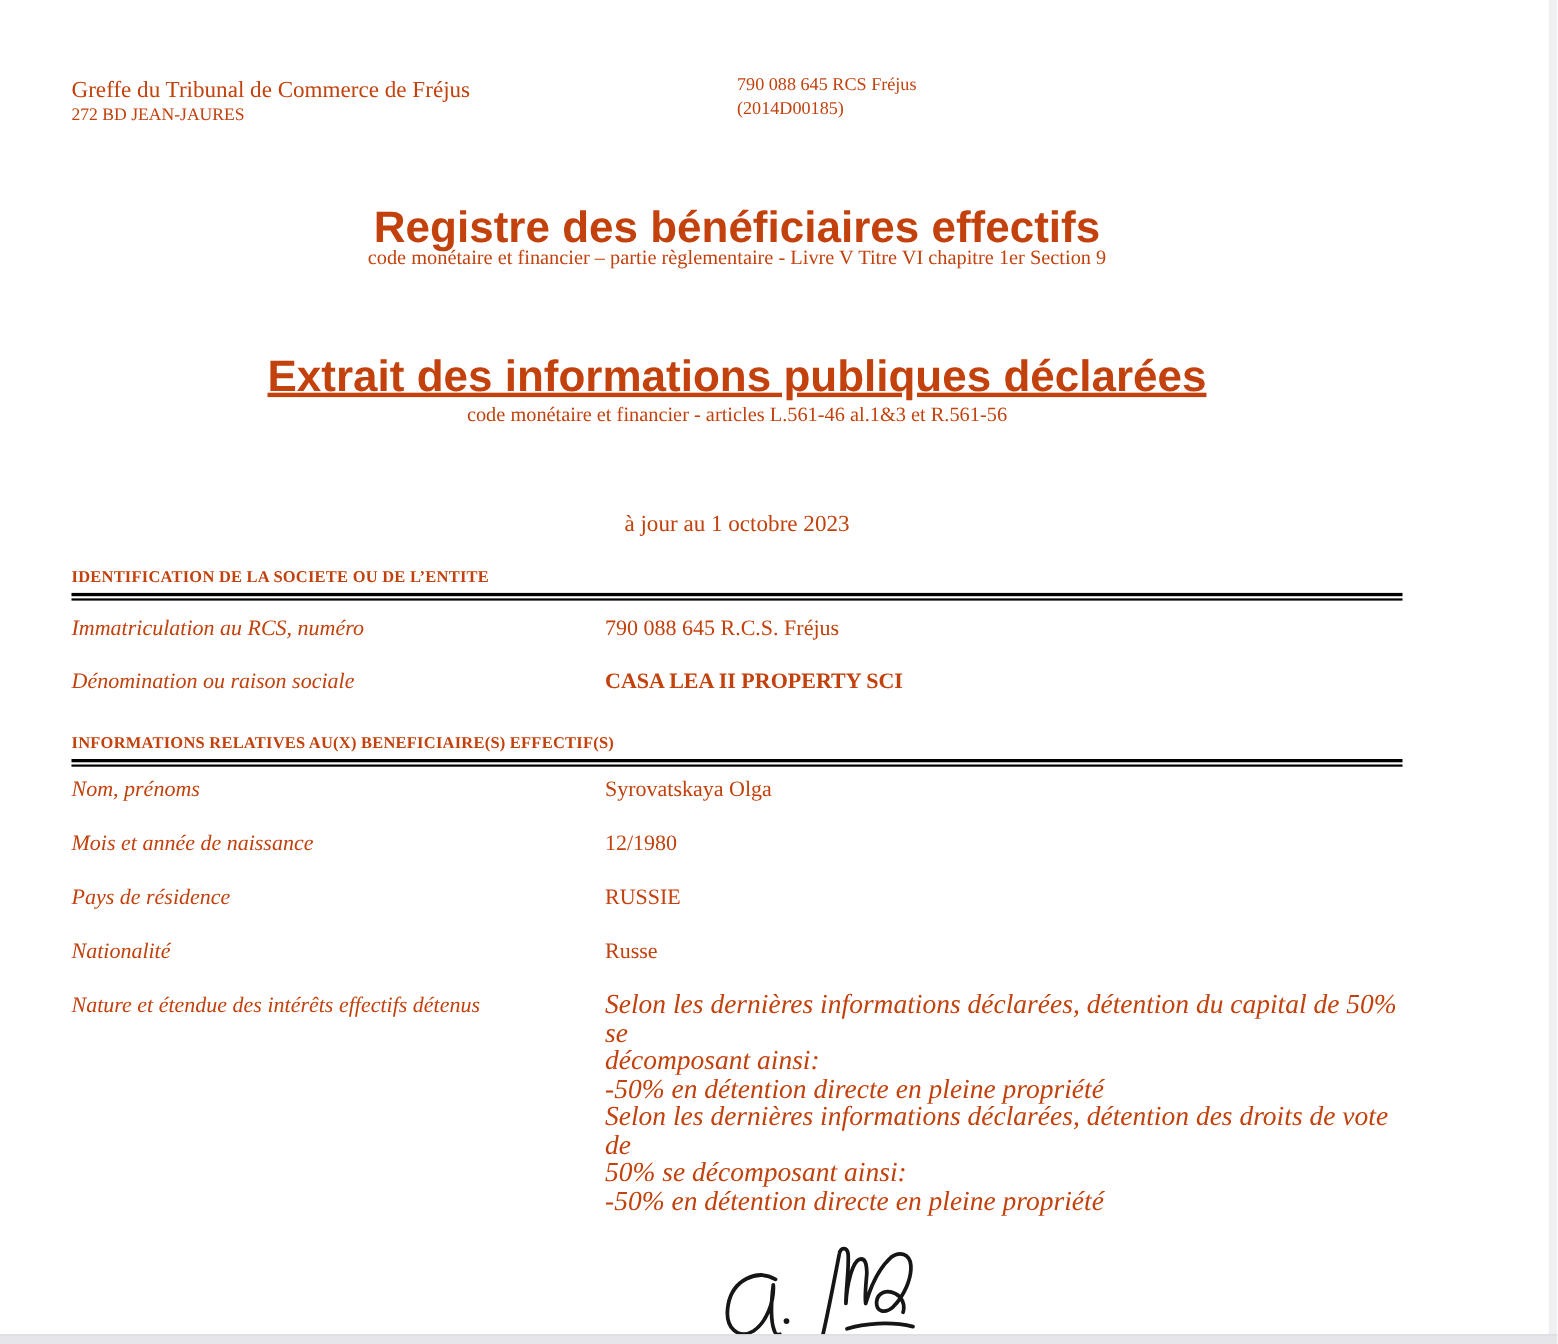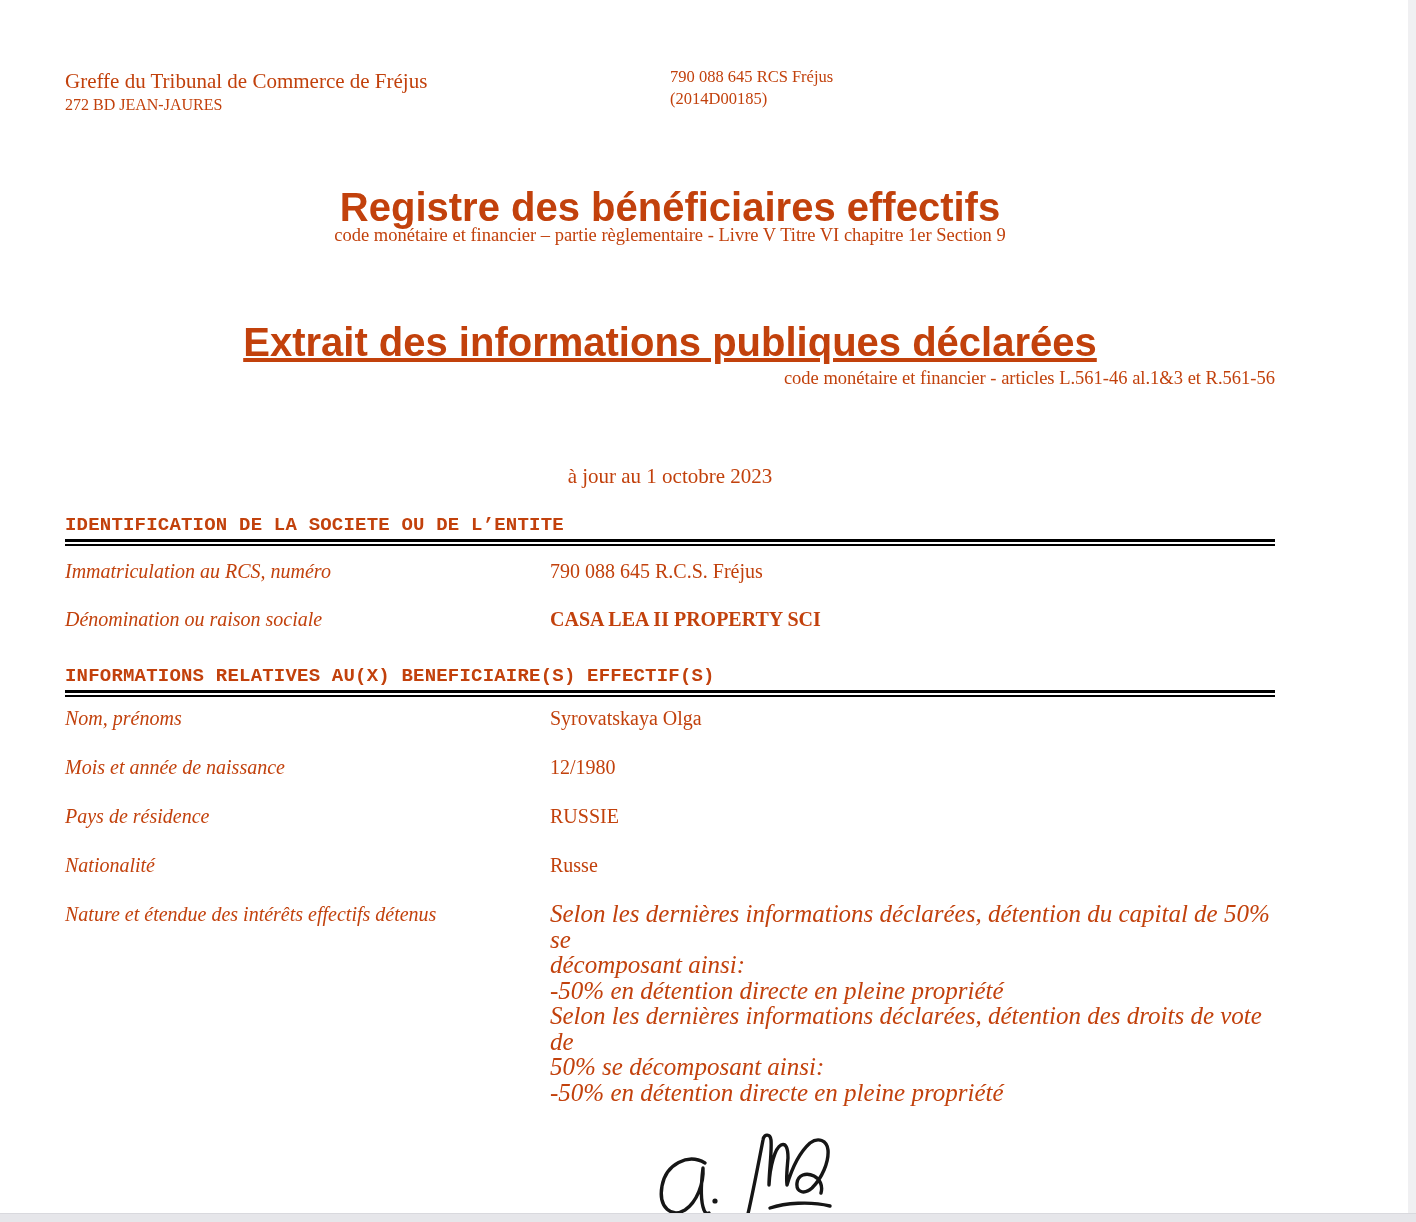--- a/index.html
+++ b/index.html
@@ -15,25 +15,25 @@
   .issuer-addr { font-size:16px; line-height:22px; }
   .refblock { position:absolute; left:670px; top:66px; font-size:16.5px; line-height:22px; }
 
   
   .ctr { position:absolute; left:65px; width:1210px; text-align:center; }
   .big-title { font-family:"Liberation Sans", sans-serif; font-weight:bold; font-size:40px; line-height:32px; }
   .sub-title { font-size:18.5px; line-height:22px; }
   .register-title { top:191px; }
   .register-sub   { top:224px;text-align:center; }
   .extract-title  { top:326px;text-decoration:underline; }
-  .extract-sub    { top:367px;text-align:right; }
+  .extract-sub    { top:367px; }
   .dateline       { top:464px; font-size:21px; }
 
   
-  .sec-head { position:absolute; left:65px; width:1210px; font-weight:bold; font-size:19px; line-height:24px; letter-spacing:0.2px;font-family:Liberation Mono, monospace; }
+  .sec-head { position:absolute; left:65px; width:1210px; font-weight:bold; font-size:15px; line-height:24px; letter-spacing:0.2px; }
   .sec-rule { position:absolute; left:65px; width:1210px; }
   .rule-thick { height:3px; background:#000; margin-bottom:2px; }
   .rule-thin  { height:2px; background:#000; }
 
   
   .frow { position:absolute; left:65px; width:1210px; font-size:20px; line-height:26px; }
   .flabel { position:absolute; left:0; top:0; font-style:italic; white-space:nowrap; }
   .fvalue { position:absolute; left:485px; top:0; white-space:nowrap; }
   .fvalue.bold { font-weight:bold; }
   .fvalue.multiline { white-space:pre-line; width:720px; line-height:25.5px; font-size:25px;font-style:italic; }

